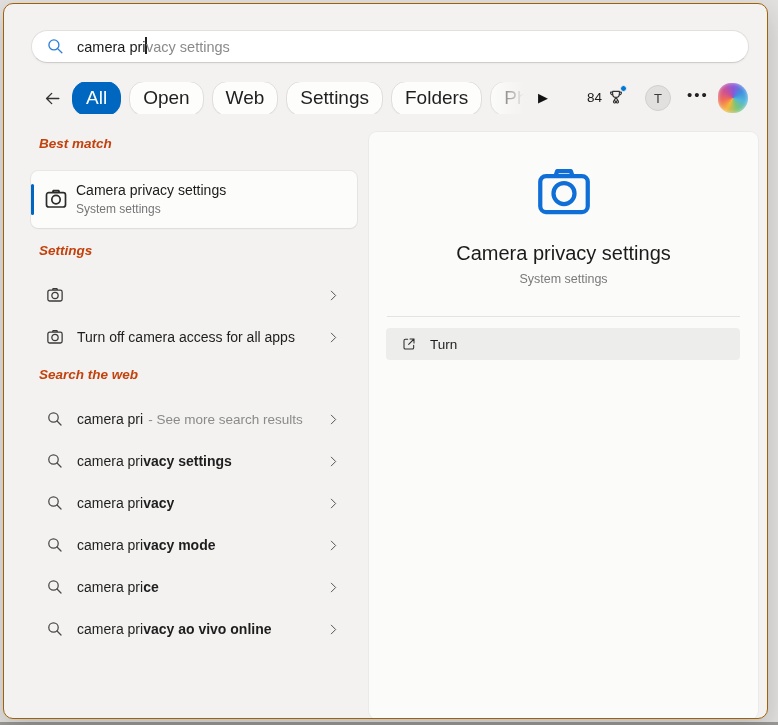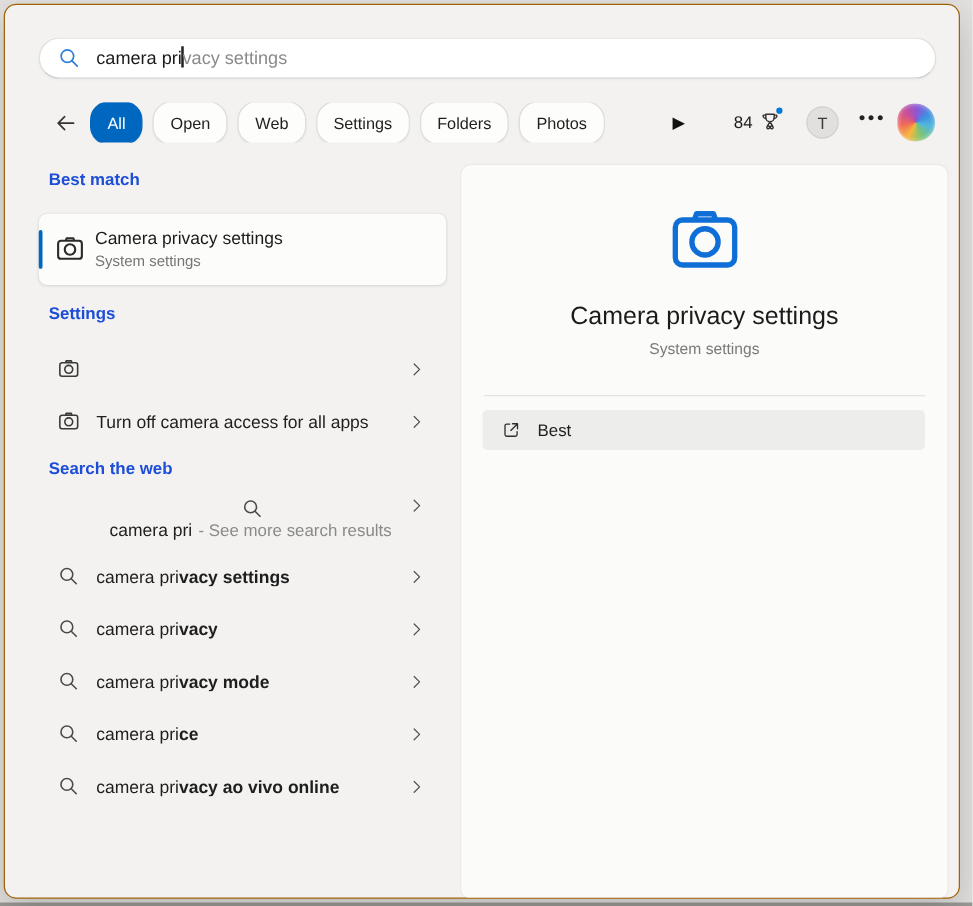--- a/index.html
+++ b/index.html
@@ -44,40 +44,40 @@
     display:flex; align-items:center; justify-content:center; cursor:pointer; background:none; border:none;}
   .tabs-scroll{ position:absolute; left:68px; top:0; width:452px; height:32px;
     overflow:hidden; white-space:nowrap; display:flex; align-items:center; }
   .tabs-scroll::after{ content:""; position:absolute; right:0; top:0; bottom:0; width:40px;
     background:linear-gradient(to right, rgba(243,242,240,0), #f3f2f0); pointer-events:none; }
   .tab-pill{
     flex:0 0 auto;
     display:inline-flex; align-items:center;
     height:35px; padding:0 13px; margin-right:8px;
     background:#fdfdfc; border:1px solid #e0dedc; border-radius:15px;
-    font-size:13px; color:#1f1f1f; cursor:pointer;
+    font-size:19px; color:#1f1f1f; cursor:pointer;
     box-shadow:0 1px 1px rgba(0,0,0,.03);
   }
   .tab-pill.active{ background:var(--accent); border-color:var(--accent); color:#fff; }
   .tabs-more{ position:absolute; left:534px; top:7px; font-size:13px; color:#111; cursor:pointer; line-height:18px; background:none; border:none;}
   .rewards{ position:absolute; left:583px; top:5px; display:flex; align-items:center; gap:5px; cursor:pointer; }
   .rewards-count{ font-size:13.5px; color:#1b1b1b; }
   .rewards-icon{ position:relative; width:18px; height:20px; color:#333; }
   .rewards-dot{ position:absolute; right:-2px; top:-2px; width:7px; height:7px; border-radius:50%; background:#0078d4; border:1px solid #f3f2f0; }
   .avatar{ position:absolute; left:641px; top:3px; width:26px; height:26px; border-radius:50%;
     background:#e2e0de; border:1px solid #d2d0ce; display:flex; align-items:center; justify-content:center;
     font-size:13px; color:#3a3a3a; cursor:pointer; }
   .more-dots{ position:absolute; left:683px; top:4px; font-size:15px; letter-spacing:2px; color:#222; cursor:pointer; background:none; border:none; }
   .copilot{ position:absolute; left:714px; top:1px; width:30px; height:30px; border-radius:46% 54% 52% 48%;
     background:conic-gradient(from 210deg, #f6b73c, #ef6a5a, #cb4f95, #8a57d9, #3f8fe0, #53b7d9, #7cc576, #f6b73c);
     cursor:pointer; box-shadow:inset 0 0 4px rgba(255,255,255,.6); }
 
   
   .left-panel{ position:absolute; left:0; top:112px; width:362px; bottom:0; }
-  .section-header{ position:absolute; left:35px; font-size:13.5px; font-weight:700; color:#1d4ed8; }
+  .section-header{ position:absolute; left:35px; font-size:13.5px; font-weight:700; color:#c2410c;font-style:italic; }
   .hdr-best{ top:20px; }
   .hdr-settings{ top:127px; }
   .hdr-web{ top:251px; }
 
   .best-card{
     position:absolute; left:27px; top:55px; width:326px; height:57px;
     background:#fcfcfb; border-radius:7px;
     box-shadow:0 0 0 1px rgba(0,0,0,.045), 0 1px 2px rgba(0,0,0,.05);
     cursor:pointer;
   }
@@ -91,21 +91,21 @@
     display:flex; align-items:center; cursor:pointer; border-radius:6px;
   }
   .result-row .row-icon{ flex:0 0 auto; width:18px; height:18px; margin-left:15px; color:#3a3a3a; }
   .result-row .row-label{ margin-left:13px; font-size:14px; color:#1e1e1e; white-space:nowrap; overflow:hidden; }
   .result-row .row-note{ font-size:13.5px; color:#8a8a8a; margin-left:5px; }
   .result-row .completion{ font-weight:700; }
   .result-row .chevron{ position:absolute; right:17px; width:13px; height:13px; color:#4f4f4f; }
 
   .row-set-0{ top:158px; }
   .row-set-1{ top:200px; }
-  .row-web-0{ top:282px;flex-direction:column; }
+  .row-web-0{ top:282px; }
   .row-web-1{ top:324px; }
   .row-web-2{ top:366px; }
   .row-web-3{ top:408px; }
   .row-web-4{ top:450px; }
   .row-web-5{ top:492px; }
 
   
   .right-panel{
     position:absolute; left:365px; top:128px; width:389px; height:587px;
     background:#fbfbfa; border-radius:8px;
@@ -293,17 +293,17 @@
     <svg class="rp-cam" viewBox="0 0 24 24" style="color:#0F6FD7; stroke-width:1.7">
         <use href="#icon-camera"></use>
       </svg>
     <div class="rp-title">Camera privacy settings</div>
     <div class="rp-sub">System settings</div>
     <div class="rp-divider"></div>
     <button class="open-row">
       <svg class="open-icon" viewBox="0 0 24 24">
           <use href="#icon-open-external"></use>
         </svg>
-      <span class="open-label">Best</span>
+      <span class="open-label">Turn</span>
     </button>
   </div>
 
 </div>
 
 </body></html>

